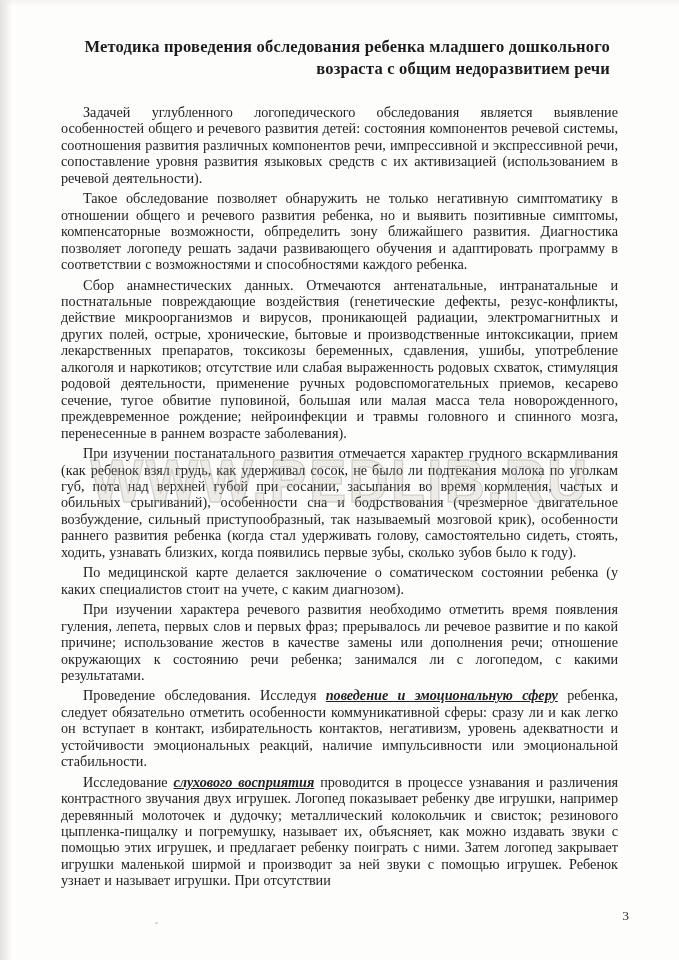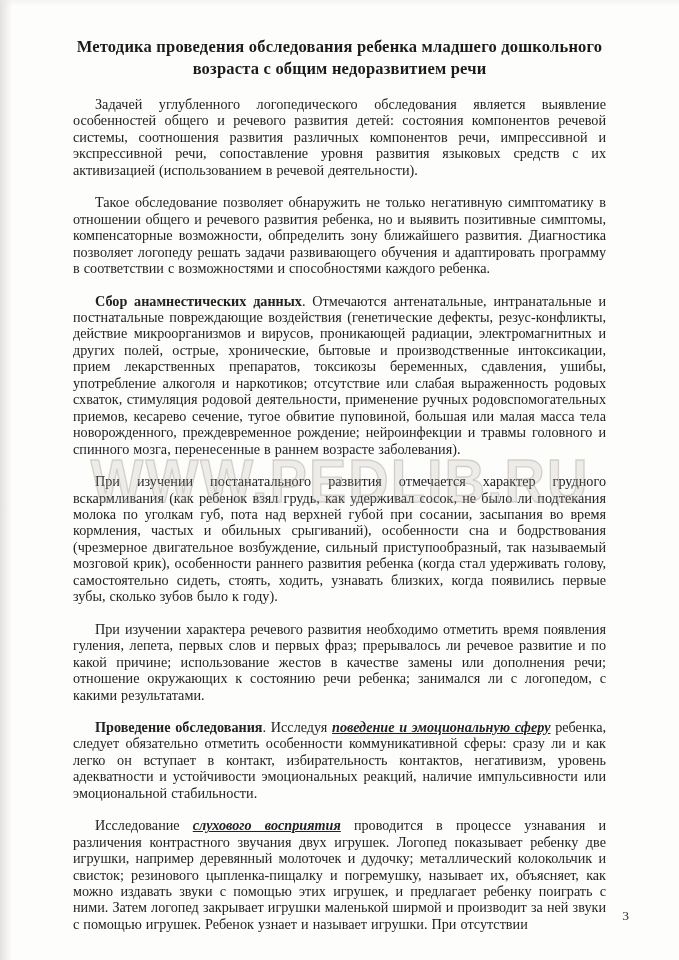--- a/index.html
+++ b/index.html
@@ -21,35 +21,35 @@
     opacity: .5; pointer-events: none;
   }
   .page-inner {
     position: absolute; left: 0; top: 0; right: 0;
     padding: 36px 57px 0 57px;
   }
   .doc-title {
     font-weight: bold;
     font-size: 16.5px;
     line-height: 22px;
-    text-align: center;
+    text-align: right;
     color: #1b1b1d;
-    margin: 0 12px 16px 12px;
+    margin: 0 12px 24px 12px;
     letter-spacing: 0.2px;
   }
   .text-body p {
-    margin: 16px;
+    margin: 4px;
     text-indent: 22px;
     text-align: justify;
     font-size: 14.2px;
     line-height: 16.45px;
     color: #222225;
     word-spacing: 0.5px;
   }
-  .seg-bold { font-weight: bold; }
+  .seg-bold { font-weight: normal; }
   .seg-bold-italic { font-weight: bold; font-style: italic; text-decoration: underline; }
   .watermark {
     position: absolute;
     left: 45px; top: 448px; width: 590px;
     text-align: center;
     font-family: "Liberation Sans", "DejaVu Sans", sans-serif;
     font-weight: bold;
     font-size: 56px;
     letter-spacing: 2px;
     color: transparent;
@@ -79,20 +79,21 @@
 <div class="scan-edge-left"></div>
 <div class="scan-edge-top"></div>
 
 <div class="page-inner">
   <h1 class="doc-title">Методика проведения обследования ребенка младшего дошкольного возраста с общим недоразвитием речи</h1>
   <div class="text-body">
       <p><span>Задачей углубленного логопедического обследования является выявление особенностей общего и речевого развития детей: состояния компонентов речевой системы, соотношения развития различных компонентов речи, импрессивной и экспрессивной речи, сопоставление уровня развития языковых средств с их активизацией (использованием в речевой деятельности).</span></p>
       <p><span>Такое обследование позволяет обнаружить не только негативную симптоматику в отношении общего и речевого развития ребенка, но и выявить позитивные симптомы, компенсаторные возможности, обпределить зону ближайшего развития. Диагностика позволяет логопеду решать задачи развивающего обучения и адаптировать программу в соответствии с возможностями и способностями каждого ребенка.</span></p>
       <p><span class="seg-bold">Сбор анамнестических данных</span><span>. Отмечаются антенатальные, интранатальные и постнатальные повреждающие воздействия (генетические дефекты, резус-конфликты, действие микроорганизмов и вирусов, проникающей радиации, электромагнитных и других полей, острые, хронические, бытовые и производственные интоксикации, прием лекарственных препаратов, токсикозы беременных, сдавления, ушибы, употребление алкоголя и наркотиков; отсутствие или слабая выраженность родовых схваток, стимуляция родовой деятельности, применение ручных родовспомогательных приемов, кесарево сечение, тугое обвитие пуповиной, большая или малая масса тела новорожденного, преждевременное рождение; нейроинфекции и травмы головного и спинного мозга, перенесенные в раннем возрасте заболевания).</span></p>
       <p><span>При изучении постанатального развития отмечается характер грудного вскармливания (как ребенок взял грудь, как удерживал сосок, не было ли подтекания молока по уголкам губ, пота над верхней губой при сосании, засыпания во время кормления, частых и обильных срыгиваний), особенности сна и бодрствования (чрезмерное двигательное возбуждение, сильный приступообразный, так называемый мозговой крик), особенности раннего развития ребенка (когда стал удерживать голову, самостоятельно сидеть, стоять, ходить, узнавать близких, когда появились первые зубы, сколько зубов было к году).</span></p>
+      <p><span>По медицинской карте делается заключение о соматическом состоянии ребенка (у каких специалистов стоит на учете, с каким диагнозом).</span></p>
       <p><span>При изучении характера речевого развития необходимо отметить время появления гуления, лепета, первых слов и первых фраз; прерывалось ли речевое развитие и по какой причине; использование жестов в качестве замены или дополнения речи; отношение окружающих к состоянию речи ребенка; занимался ли с логопедом, с какими результатами.</span></p>
       <p><span class="seg-bold">Проведение обследования</span><span>. Исследуя </span><span class="seg-bold-italic">поведение и эмоциональную сферу</span><span> ребенка, следует обязательно отметить особенности коммуникативной сферы: сразу ли и как легко он вступает в контакт, избирательность контактов, негативизм, уровень адекватности и устойчивости эмоциональных реакций, наличие импульсивности или эмоциональной стабильности.</span></p>
       <p><span>Исследование </span><span class="seg-bold-italic">слухового восприятия</span><span> проводится в процессе узнавания и различения контрастного звучания двух игрушек. Логопед показывает ребенку две игрушки, например деревянный молоточек и дудочку; металлический колокольчик и свисток; резинового цыпленка-пищалку и погремушку, называет их, объясняет, как можно издавать звуки с помощью этих игрушек, и предлагает ребенку поиграть с ними. Затем логопед закрывает игрушки маленькой ширмой и производит за ней звуки с помощью игрушек. Ребенок узнает и называет игрушки. При отсутствии</span></p>
     </div>
 </div>
 
 <div class="watermark">WWW.PEDLIB.RU</div>
 
 <div class="page-number">3</div>
 <div class="speck speck-1"></div>

